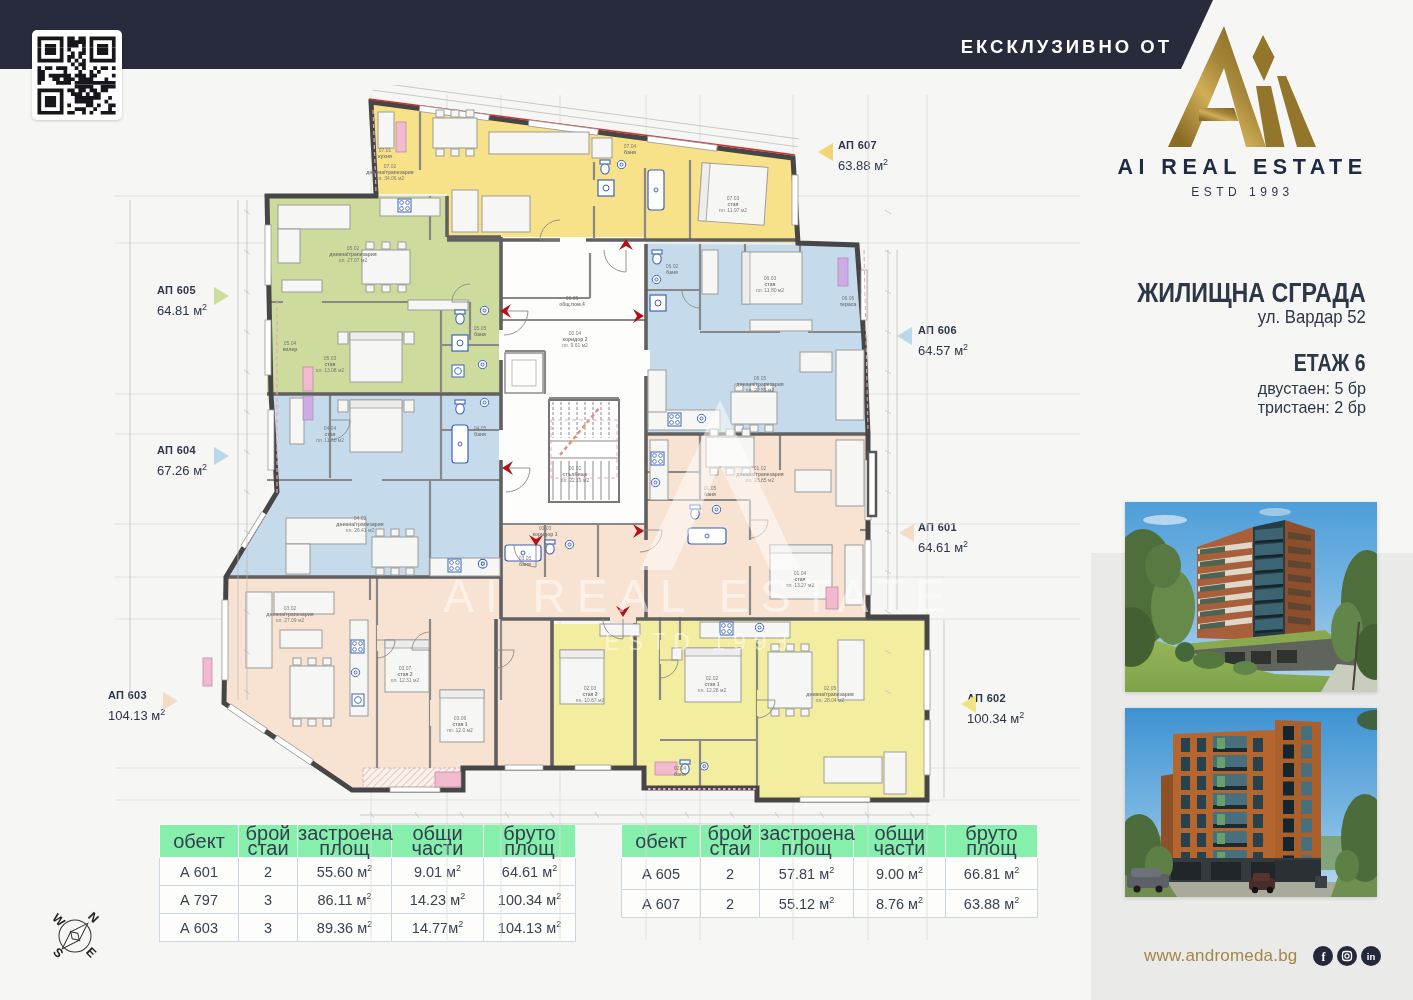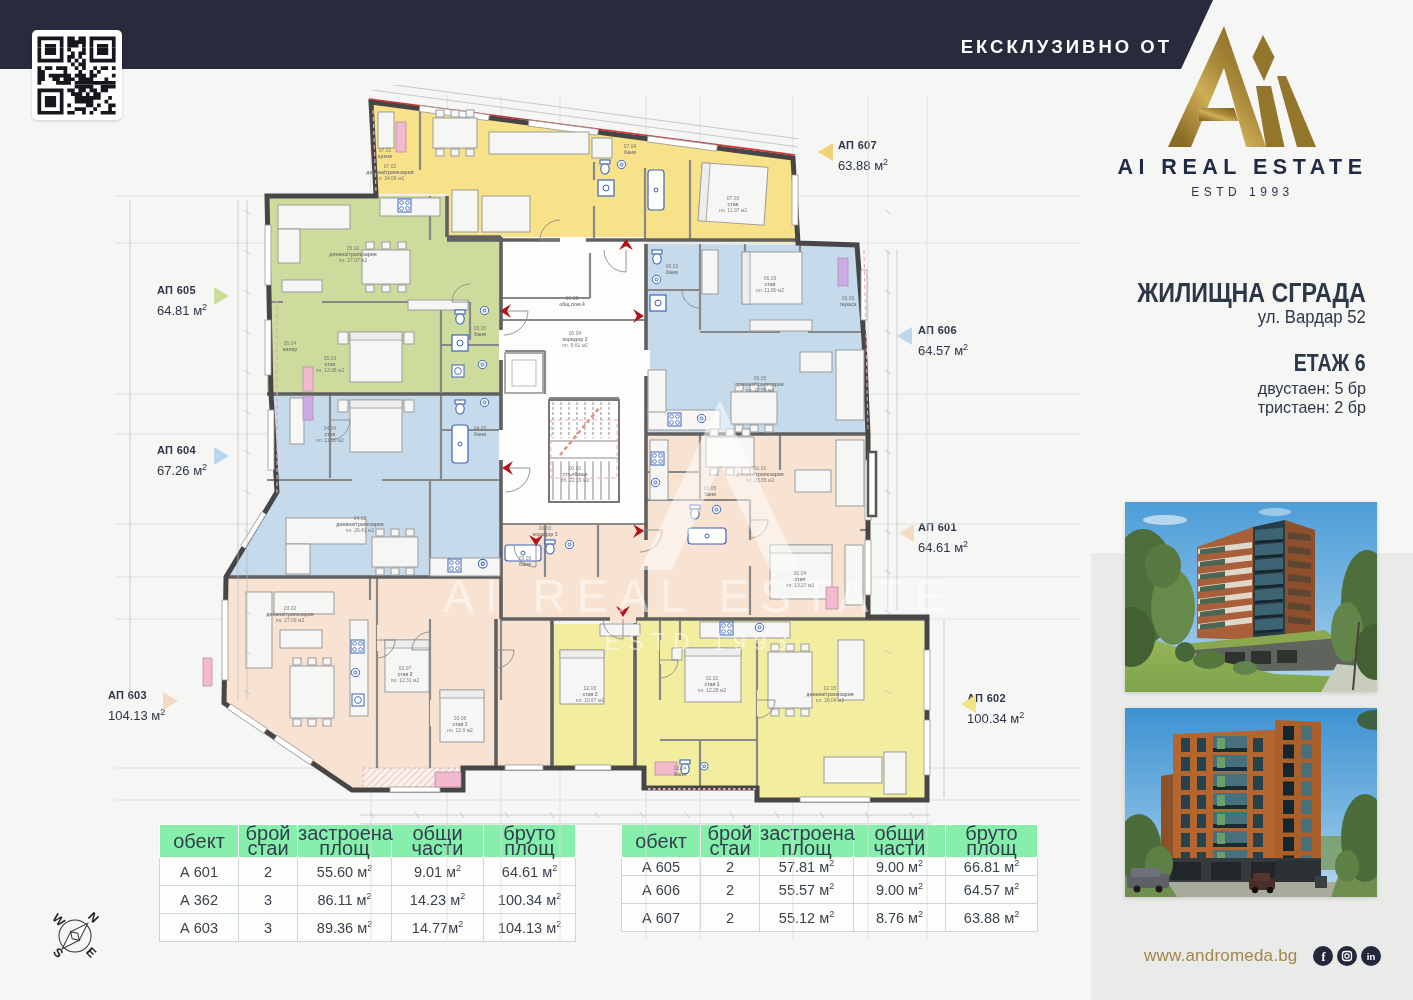--- a/index.html
+++ b/index.html
@@ -271,21 +271,21 @@
         <th>бруто<br>площ</th>
       </tr>
 <tr style="height:28px">
         <td>А 601</td>
         <td>2</td>
         <td>55.60 м<sup>2</sup></td>
         <td>9.01 м<sup>2</sup></td>
         <td>64.61 м<sup>2</sup></td>
       </tr>
 <tr style="height:28px">
-        <td>А 362</td>
+        <td>А 797</td>
         <td>3</td>
         <td>86.11 м<sup>2</sup></td>
         <td>14.23 м<sup>2</sup></td>
         <td>100.34 м<sup>2</sup></td>
       </tr>
 <tr style="height:28px">
         <td>А 603</td>
         <td>3</td>
         <td>89.36 м<sup>2</sup></td>
         <td>14.77м<sup>2</sup></td>
@@ -303,33 +303,26 @@
       <col style="width:92px">
     </colgroup>
 <tbody>
       <tr style="height:33px">
         <th>обект</th>
         <th>брой<br>стаи</th>
         <th>застроена<br>площ</th>
         <th>общи части</th>
         <th>бруто<br>площ</th>
       </tr>
-<tr style="height:18px">
+<tr style="height:32px">
         <td>А 605</td>
         <td>2</td>
         <td>57.81 м<sup>2</sup></td>
         <td>9.00 м<sup>2</sup></td>
         <td>66.81 м<sup>2</sup></td>
-      </tr>
-<tr style="height:28px">
-        <td>А 606</td>
-        <td>2</td>
-        <td>55.57 м<sup>2</sup></td>
-        <td>9.00 м<sup>2</sup></td>
-        <td>64.57 м<sup>2</sup></td>
       </tr>
 <tr style="height:28px">
         <td>А 607</td>
         <td>2</td>
         <td>55.12 м<sup>2</sup></td>
         <td>8.76 м<sup>2</sup></td>
         <td>63.88 м<sup>2</sup></td>
       </tr>
 </tbody>
   </table>

